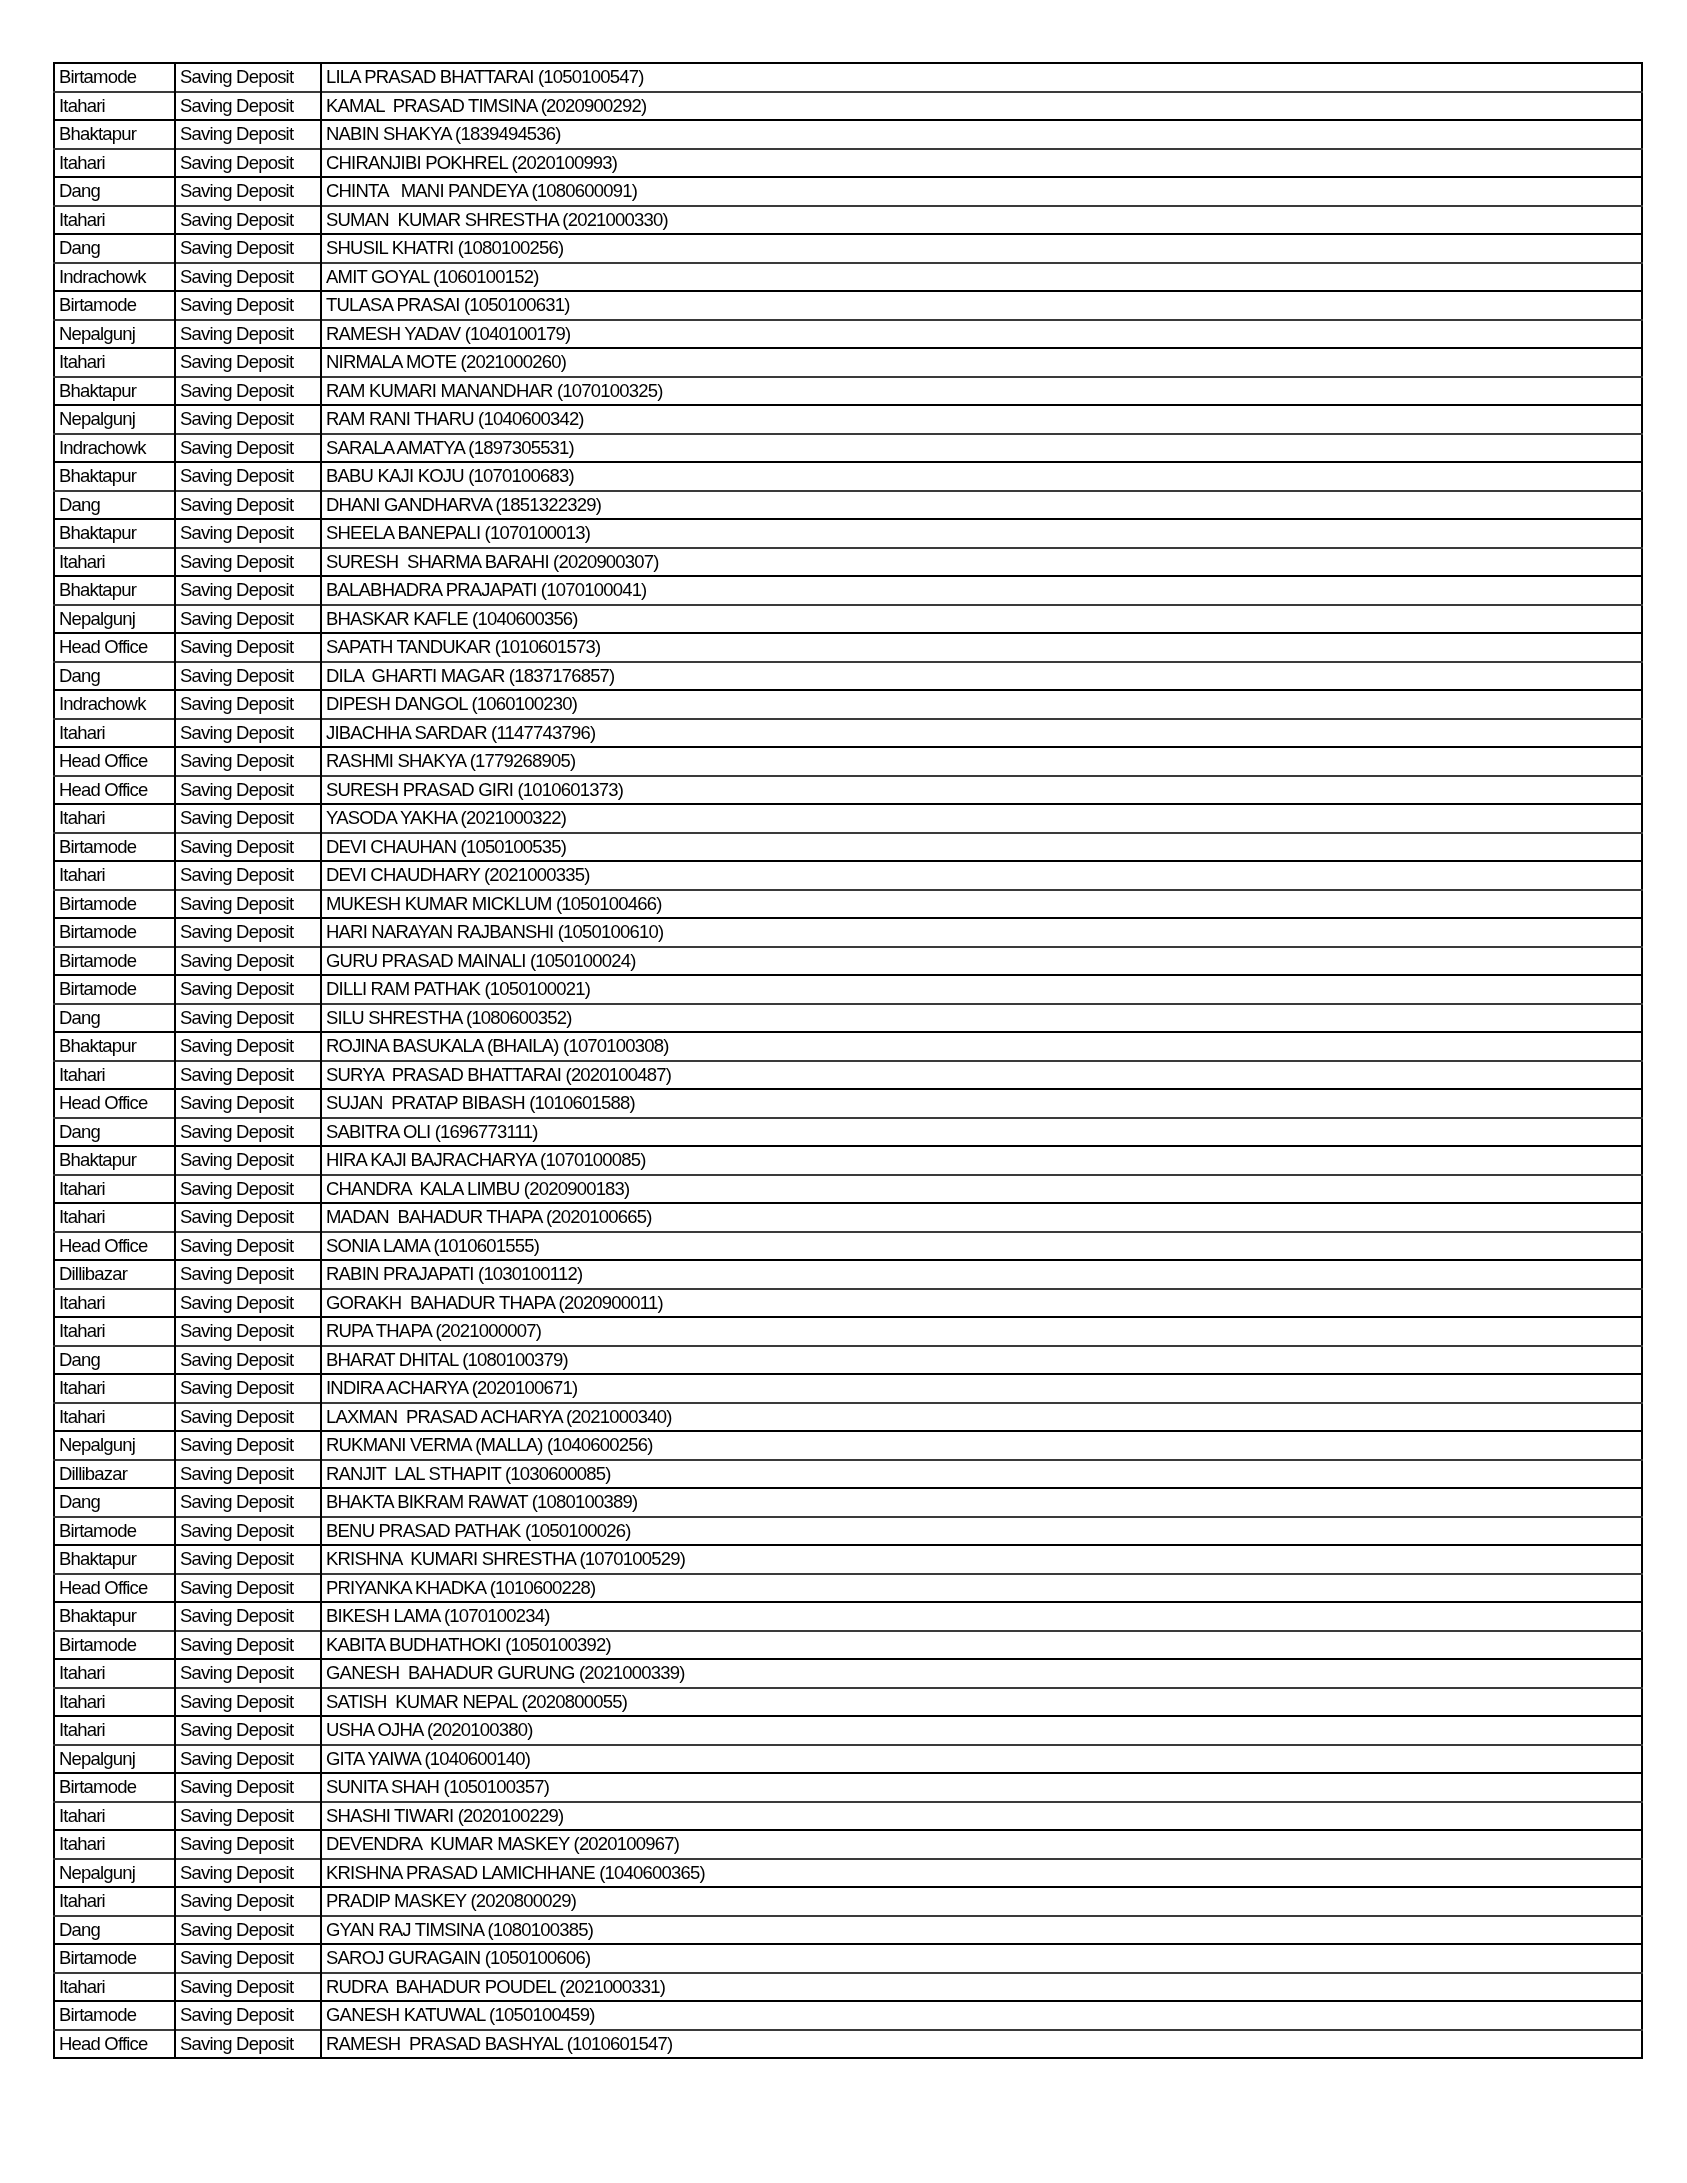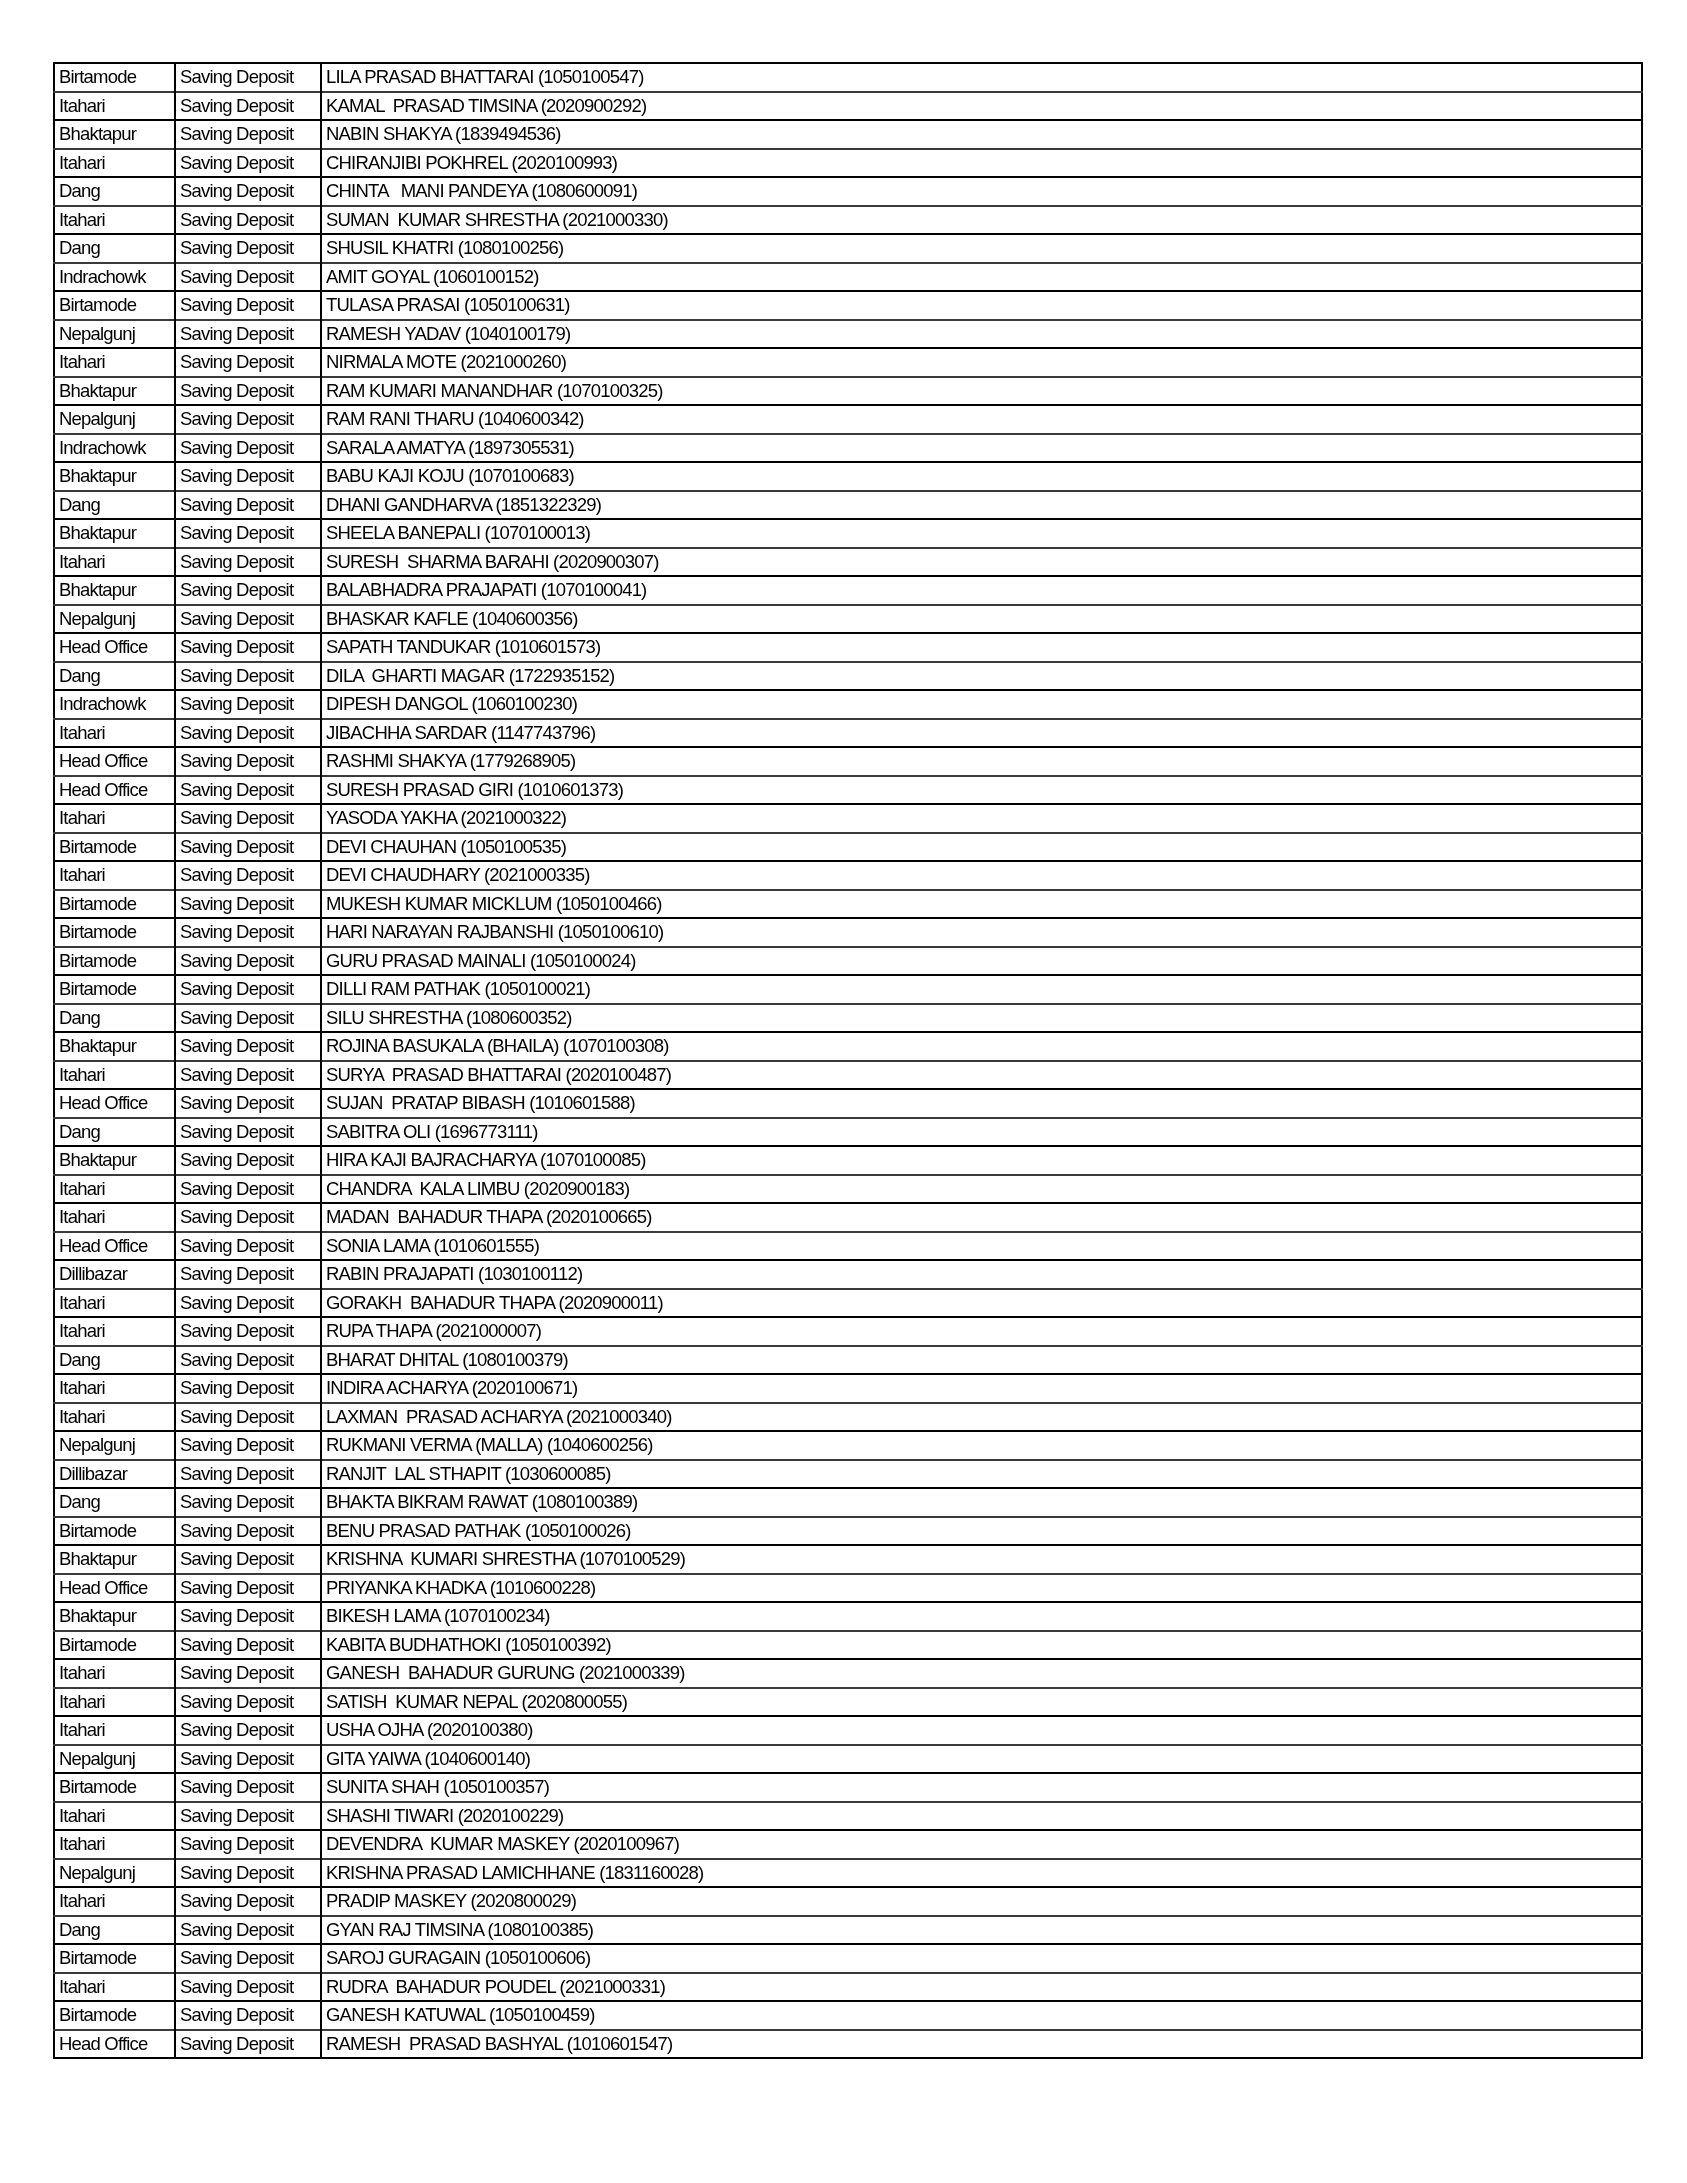--- a/index.html
+++ b/index.html
@@ -145,21 +145,21 @@
       <td>BHASKAR KAFLE (1040600356)</td>
     </tr>
       <tr style="">
       <td>Head Office</td>
       <td>Saving Deposit</td>
       <td>SAPATH TANDUKAR (1010601573)</td>
     </tr>
       <tr style="">
       <td>Dang</td>
       <td>Saving Deposit</td>
-      <td>DILA  GHARTI MAGAR (1722935152)</td>
+      <td>DILA  GHARTI MAGAR (1837176857)</td>
     </tr>
       <tr style="">
       <td>Indrachowk</td>
       <td>Saving Deposit</td>
       <td>DIPESH DANGOL (1060100230)</td>
     </tr>
       <tr style="">
       <td>Itahari</td>
       <td>Saving Deposit</td>
       <td>JIBACHHA SARDAR (1147743796)</td>
@@ -355,21 +355,21 @@
       <td>SHASHI TIWARI (2020100229)</td>
     </tr>
       <tr style="">
       <td>Itahari</td>
       <td>Saving Deposit</td>
       <td>DEVENDRA  KUMAR MASKEY (2020100967)</td>
     </tr>
       <tr style="">
       <td>Nepalgunj</td>
       <td>Saving Deposit</td>
-      <td>KRISHNA PRASAD LAMICHHANE (1831160028)</td>
+      <td>KRISHNA PRASAD LAMICHHANE (1040600365)</td>
     </tr>
       <tr style="">
       <td>Itahari</td>
       <td>Saving Deposit</td>
       <td>PRADIP MASKEY (2020800029)</td>
     </tr>
       <tr style="">
       <td>Dang</td>
       <td>Saving Deposit</td>
       <td>GYAN RAJ TIMSINA (1080100385)</td>

